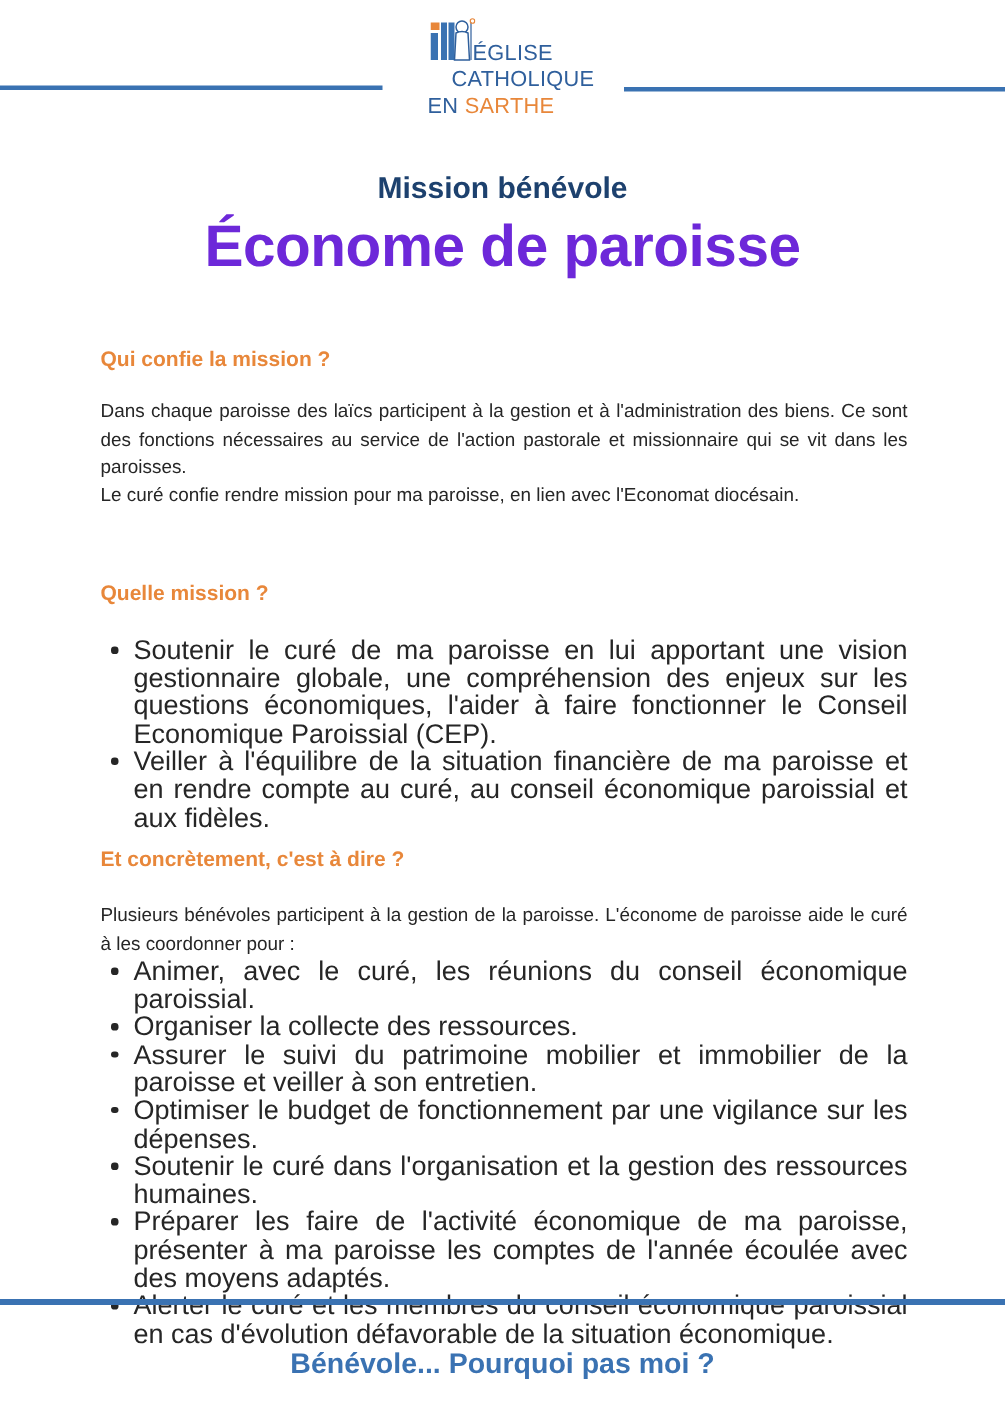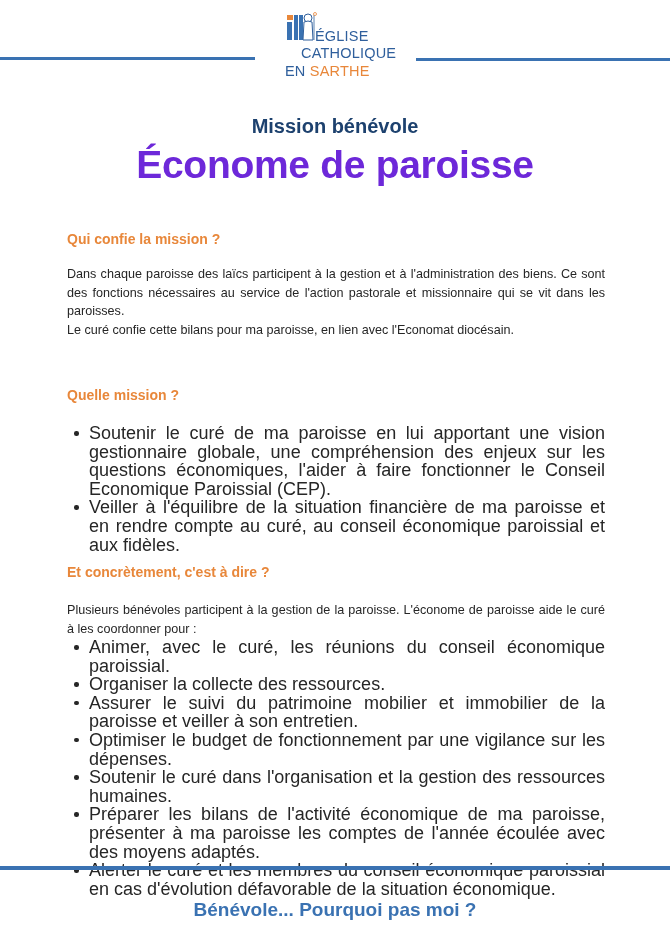--- a/index.html
+++ b/index.html
@@ -73,37 +73,37 @@
   <span class="logo-word logo-catho">CATHOLIQUE</span>
   <span class="logo-word logo-en"><span>EN</span> <span class="logo-sarthe">SARTHE</span></span>
 </div>
 
 <div class="subtitle">Mission bénévole</div>
 <div class="title">Économe de paroisse</div>
 
 <div class="section-heading" style="top:231px;">Qui confie la mission ?</div>
 <div class="para" style="top:265px;">
   <p>Dans chaque paroisse des laïcs participent à la gestion et à l'administration des biens. Ce sont des fonctions nécessaires au service de l'action pastorale et missionnaire qui se vit dans les paroisses.</p>
-  <p style="text-align:left;">Le curé confie cette bilans pour ma paroisse, en lien avec l'Economat diocésain.</p>
+  <p style="text-align:left;">Le curé confie rendre mission pour ma paroisse, en lien avec l'Economat diocésain.</p>
 </div>
 
 <div class="section-heading" style="top:387px;">Quelle mission ?</div>
 <ul class="bullets" style="top:424px;">
   <li><span class="dot"></span><span>Soutenir le curé de ma paroisse en lui apportant une vision gestionnaire globale, une compréhension des enjeux sur les questions économiques, l'aider à faire fonctionner le Conseil Economique Paroissial (CEP).</span></li>
   <li><span class="dot"></span><span>Veiller à l'équilibre de la situation financière de ma paroisse et en rendre compte au curé, au conseil économique paroissial et aux fidèles.</span></li>
 </ul>
 
 <div class="section-heading" style="top:564px;">Et concrètement, c'est à dire ?</div>
 <div class="para" style="top:601px;">
   <p>Plusieurs bénévoles participent à la gestion de la paroisse. L'économe de paroisse aide le curé à les coordonner pour :</p>
 </div>
 <ul class="bullets" style="top:638px;">
   <li><span class="dot"></span><span>Animer, avec le curé, les réunions du conseil économique paroissial.</span></li>
   <li><span class="dot"></span><span>Organiser la collecte des ressources.</span></li>
   <li><span class="dot"></span><span>Assurer le suivi du patrimoine mobilier et immobilier de la paroisse et veiller à son entretien.</span></li>
   <li><span class="dot"></span><span>Optimiser le budget de fonctionnement par une vigilance sur les dépenses.</span></li>
   <li><span class="dot"></span><span>Soutenir le curé dans l'organisation et la gestion des ressources humaines.</span></li>
-  <li><span class="dot"></span><span>Préparer les bilans de l'activité économique de ma paroisse, présenter à ma paroisse les comptes de l'année écoulée avec des moyens adaptés.</span></li>
+  <li><span class="dot"></span><span>Préparer les faire de l'activité économique de ma paroisse, présenter à ma paroisse les comptes de l'année écoulée avec des moyens adaptés.</span></li>
   <li><span class="dot"></span><span>Alerter le curé et les membres du conseil économique paroissial en cas d'évolution défavorable de la situation économique.</span></li>
 </ul>
 
 <div class="rule rule-bottom"></div>
 <div class="footer-tagline">Bénévole... Pourquoi pas moi ?</div>
 
 </body></html>

